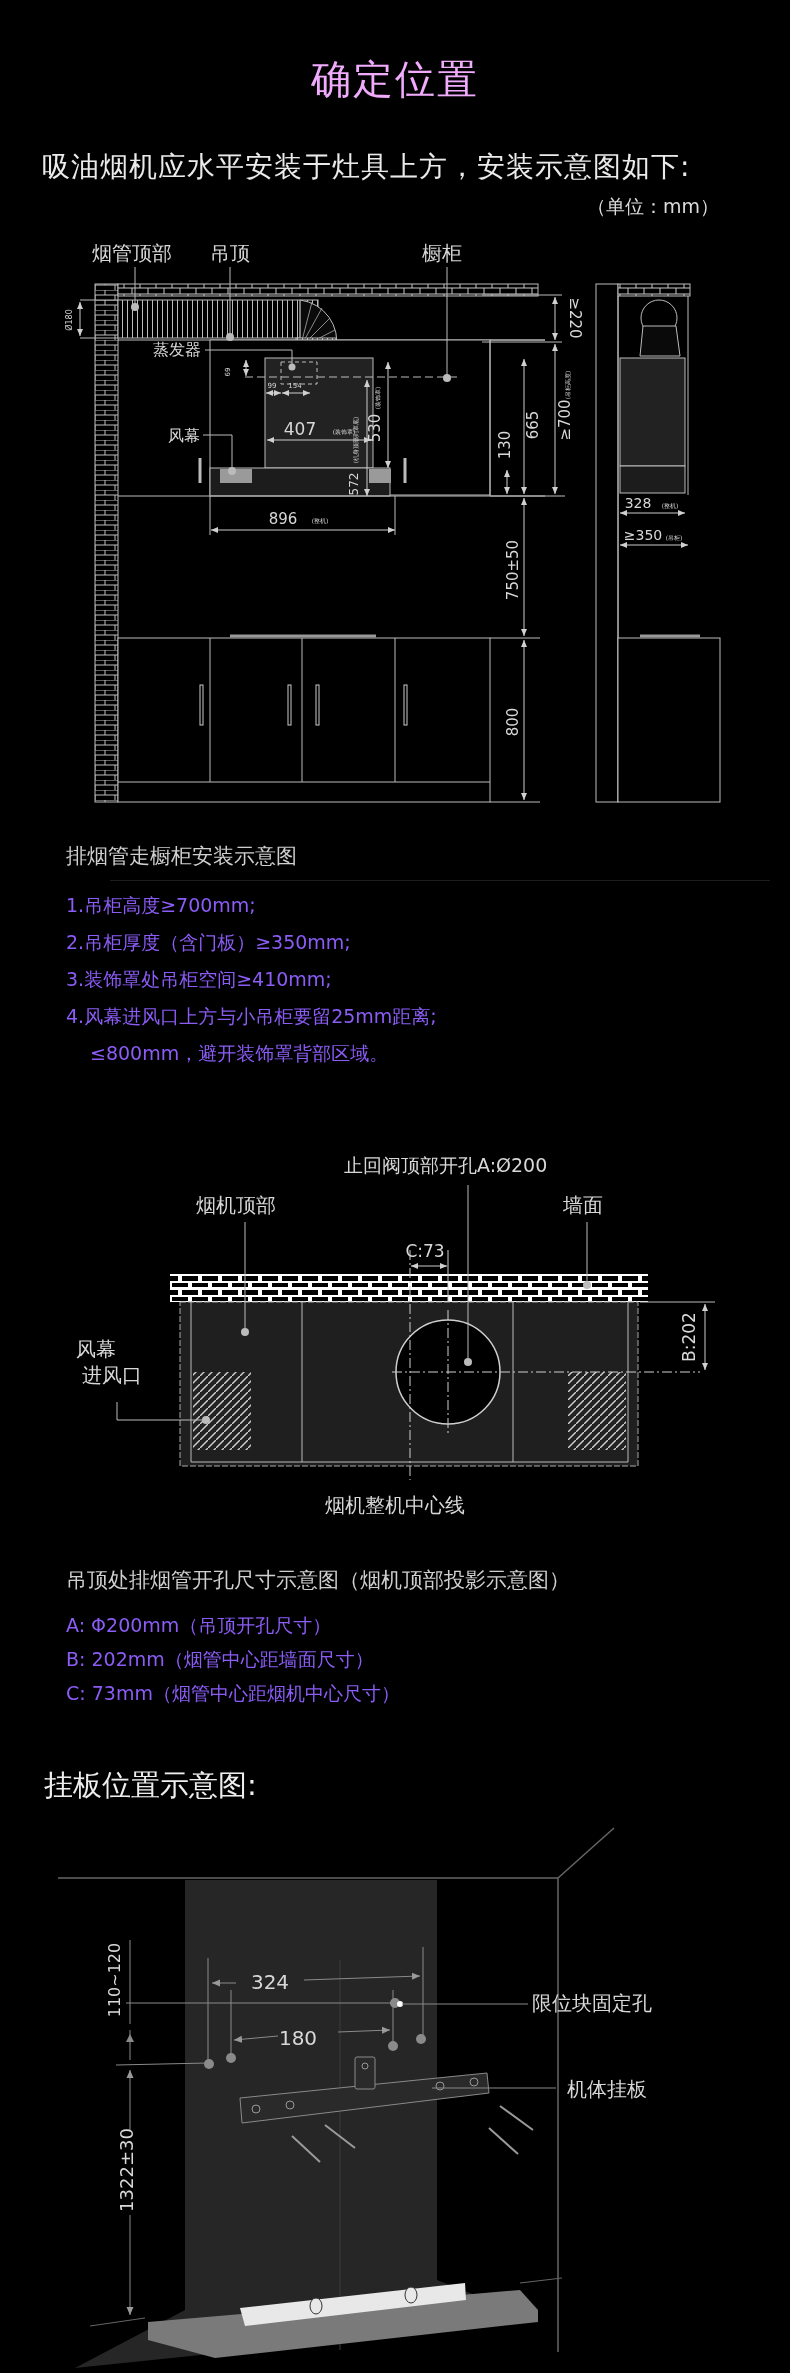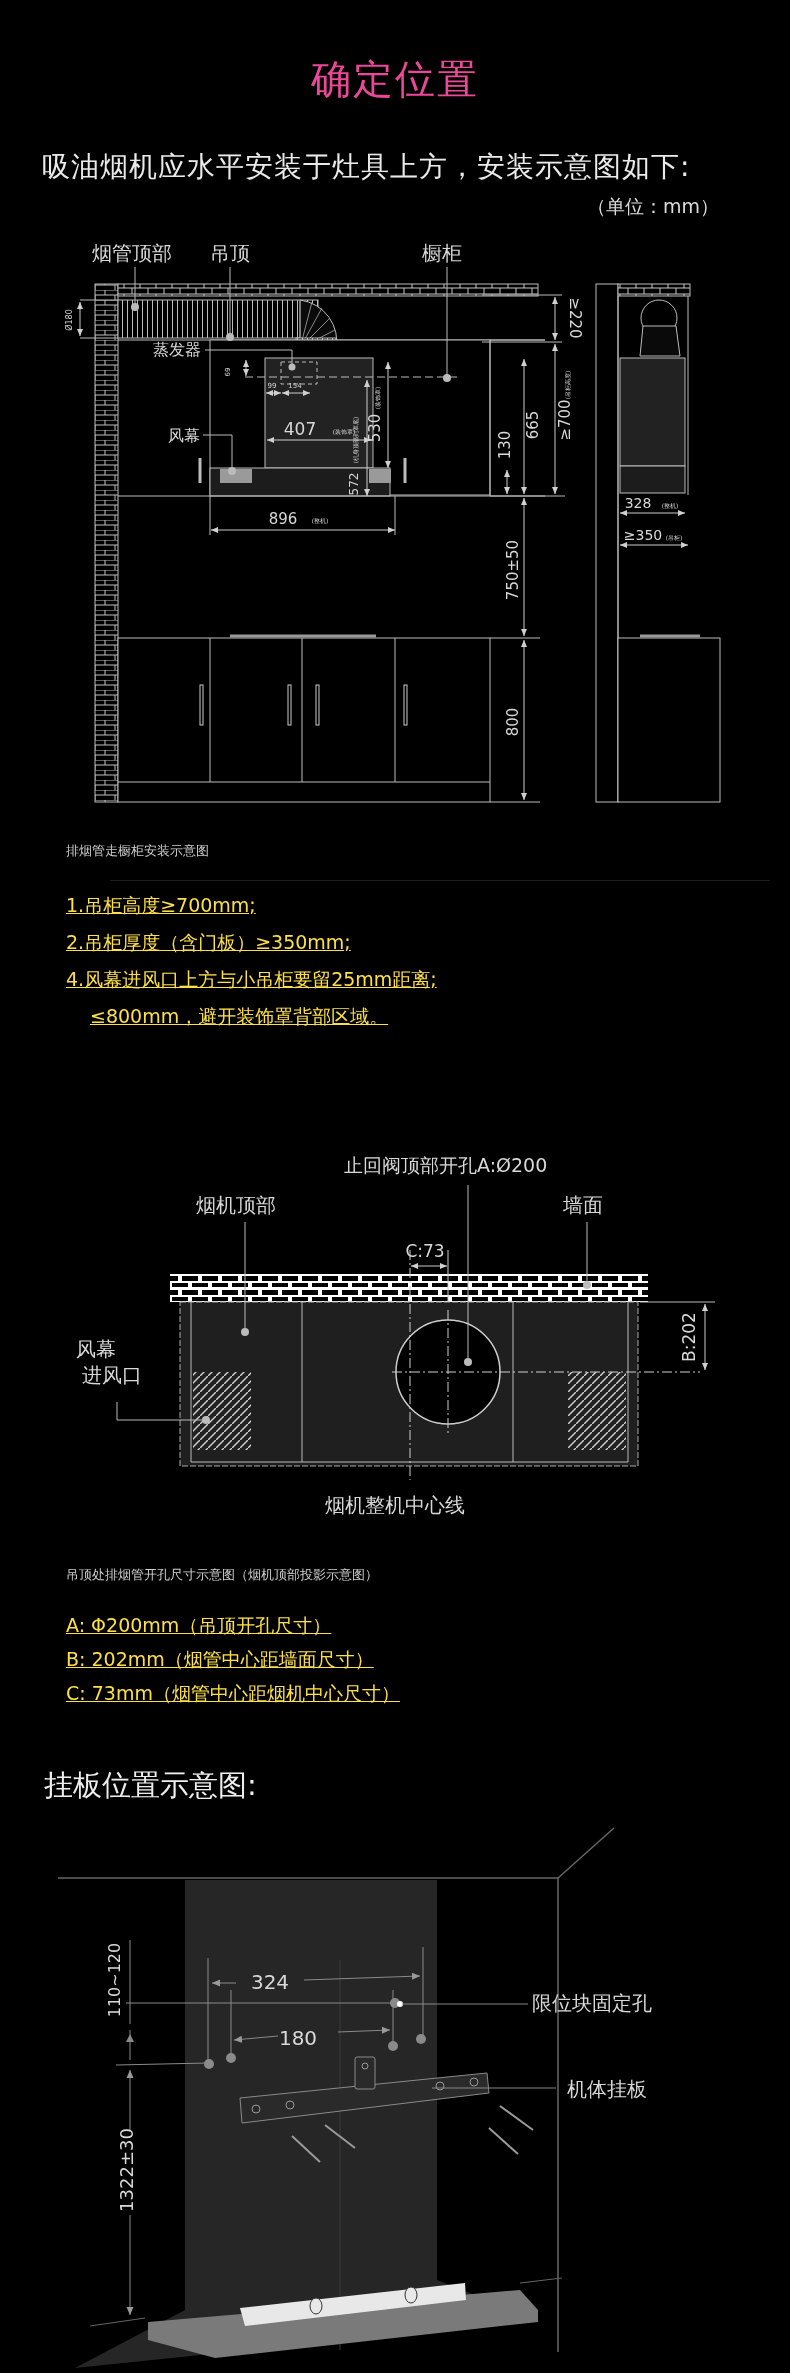--- a/index.html
+++ b/index.html
@@ -1,24 +1,24 @@
 <!DOCTYPE html>
 <html><head>
 <meta charset="utf-8">
 <style>
   html, body { margin:0; padding:0; background:#000; }
   body { width:790px; height:2373px; position:relative; overflow:hidden;
          font-family:"DejaVu Sans","Liberation Sans",sans-serif; color:#e6e6e6; }
   .abs { position:absolute; }
-  .title { left:0; width:790px; top:52px; text-align:center; font-size:40px; color:#ec4899; letter-spacing:2px; }
+  .title { left:0; width:790px; top:52px; text-align:center; font-size:40px; color:#f0abfc; letter-spacing:2px; }
   .subtitle { left:42px; top:148px; font-size:28px; color:#eaeaea; letter-spacing:1px;text-align:center; }
   .unit { right:71px; top:194px; font-size:19px; color:#dcdcdc; }
   svg text { fill:#d8d8d8; font-family:"DejaVu Sans","Liberation Sans",sans-serif; }
-  .cap { font-size:13px; color:#cfcfcf; }
-  .list { left:66px; font-size:19px; color:#fde047; line-height:37px;text-decoration:underline; }
+  .cap { font-size:21px; color:#cfcfcf; }
+  .list { left:66px; font-size:19px; color:#8b5cf6; line-height:37px; }
   .list div { white-space:nowrap; }
   .sec-title { font-size:29px; color:#eeeeee; }
   .divider { left:110px; width:660px; top:880px; height:1px; background:#1c1c1c; }
 </style>
 </head>
 <body>
 
 <div class="abs title">确定位置</div>
 <div class="abs subtitle">吸油烟机应水平安装于灶具上方，安装示意图如下:</div>
 <div class="abs unit">（单位：mm）</div>
@@ -171,20 +171,21 @@
     <line x1="232" y1="435" x2="232" y2="470" stroke="#bbb"></line>
   <circle cx="232" cy="471" r="4" fill="#bbb"></circle>
 </svg>
 
 <div class="abs cap" style="left:66px;top:842px">排烟管走橱柜安装示意图</div>
 <div class="abs divider"></div>
 
 <div class="abs list" style="top:887px">
   <div>1.吊柜高度≥700mm;</div>
   <div>2.吊柜厚度（含门板）≥350mm;</div>
+  <div>3.装饰罩处吊柜空间≥410mm;</div>
   <div>4.风幕进风口上方与小吊柜要留25mm距离;</div>
   <div style="padding-left:24px">≤800mm，避开装饰罩背部区域。</div>
 </div>
 
 <svg class="abs" style="left:0;top:1140px" width="790" height="340" viewBox="0 1140 790 340">
   <defs>
     <pattern id="brickW" width="20" height="14" patternUnits="userSpaceOnUse">
       <rect width="20" height="14" fill="#fff"></rect>
       <rect x="2" y="2" width="16" height="5" fill="#000"></rect>
       <rect x="-8" y="9" width="16" height="4" fill="#000"></rect>

